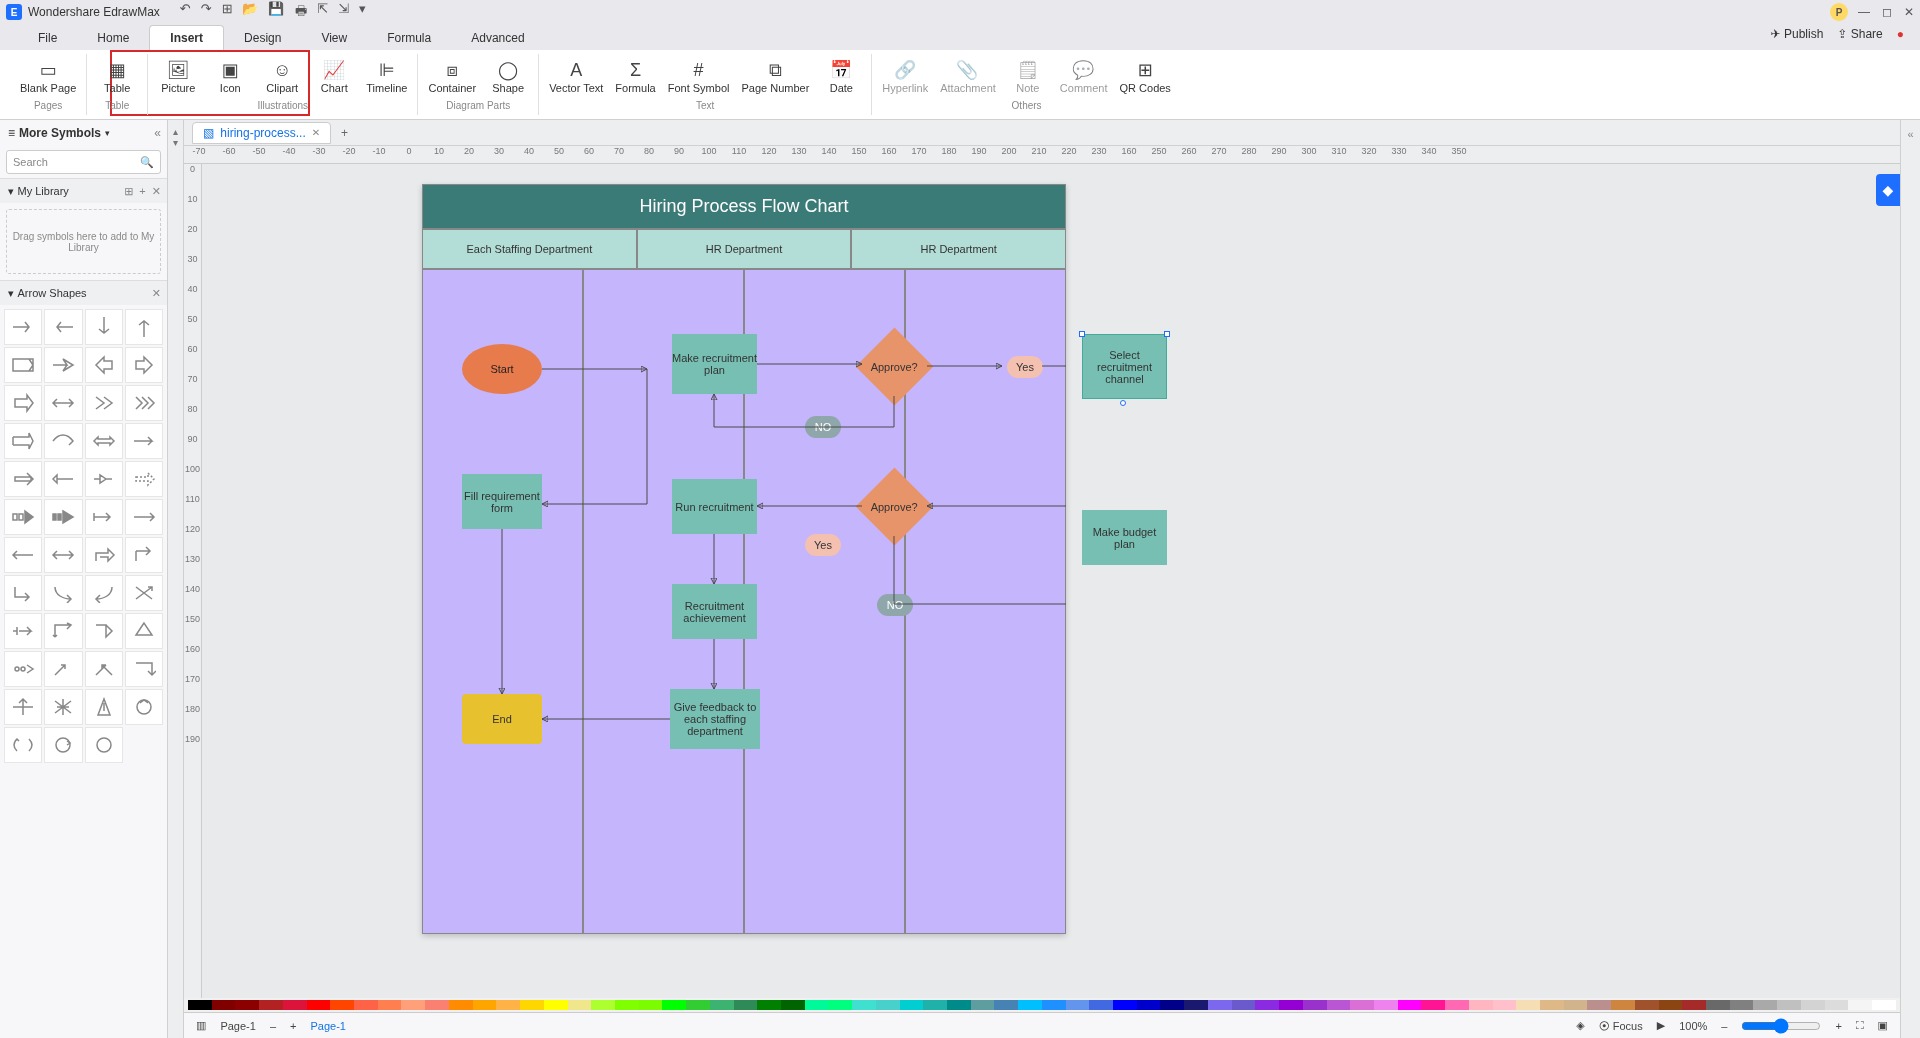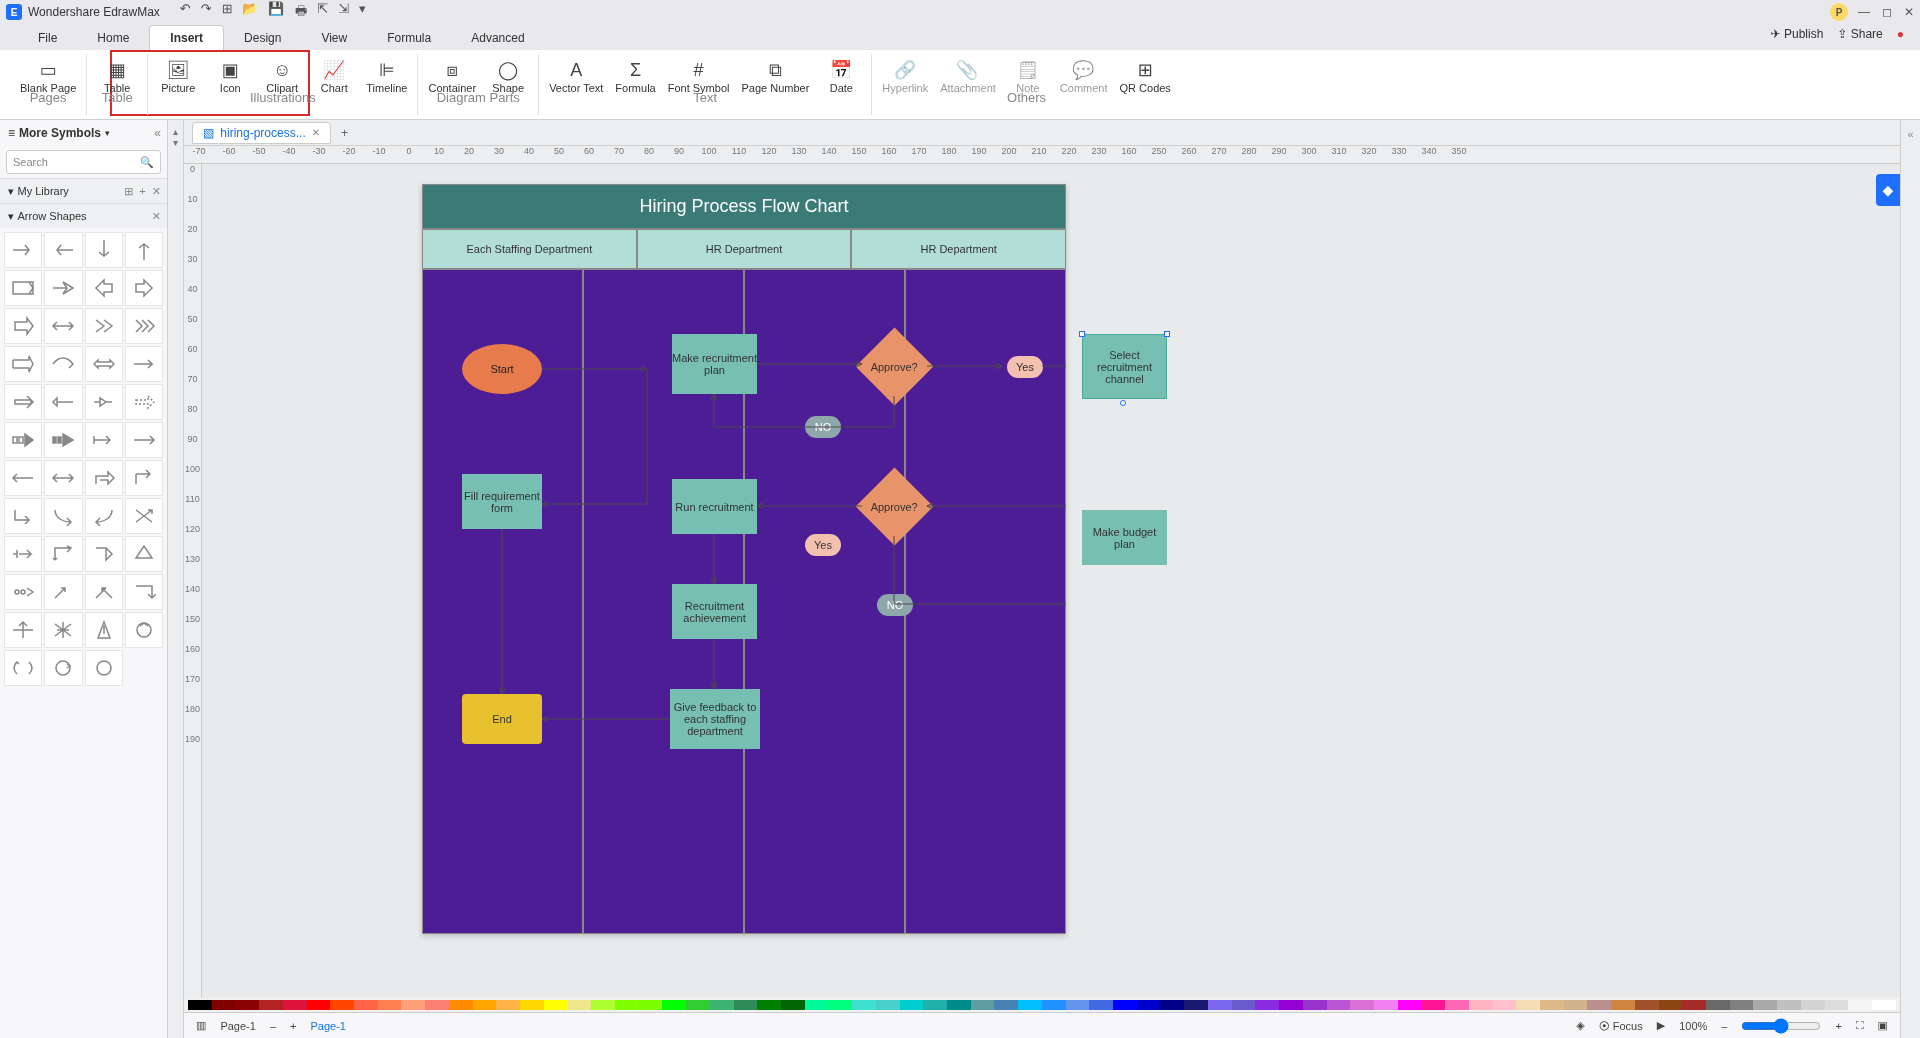--- a/index.html
+++ b/index.html
@@ -12,21 +12,21 @@
 .titlebar .spacer { flex:1; }
 .titlebar .winbtns { display:flex; gap:12px; color:#555; font-size:12px;}
 .titlebar .user-badge{width:18px;height:18px;border-radius:50%;background:#ffd966;display:flex;align-items:center;justify-content:center;font-size:10px;font-weight:bold;color:#555;margin-right:10px;}
 .menubar { height: 26px; background:#e8e8ed; display:flex; padding:0 18px; font-size:12px; color:#333; align-items:flex-end; position:relative;}
 .menubar .tab { padding:5px 20px; cursor:pointer; }
 .menubar .tab.active { background:#fff; border:1px solid #ccc; border-bottom:none; border-radius:4px 4px 0 0; font-weight:bold;}
 .menubar .rightactions{position:absolute;right:16px;top:3px;display:flex;gap:14px;font-size:12px;color:#333;align-items:center;}
 .ribbon { height:70px; background:#fff; border-bottom:1px solid #d0d0d0; display:flex; padding:4px 10px; font-size:11px; color:#333;}
 .ribgroup { display:flex; flex-direction:column; align-items:center; border-right:1px solid #e0e0e0; padding:0 10px; position:relative;}
 .ribgroup .items{display:flex;gap:12px;flex:1;align-items:flex-start;padding-top:6px;}
-.ribgroup .label{font-size:13px;color:#888;position:absolute;bottom:10px;}
+.ribgroup .label{font-size:10px;color:#888;position:absolute;bottom:4px;}
 .ribbtn { display:flex; flex-direction:column; align-items:center; gap:2px; cursor:pointer; min-width:40px;}
 .ribbtn .ico{font-size:18px;color:#444;height:20px;display:flex;align-items:center;justify-content:center;}
 .ribbtn .lbl{font-size:11px;text-align:center;line-height:1.1;}
 .highlight-box{border:2px solid #d62929;position:absolute;}
 .workarea{flex:1;display:flex;position:relative;overflow:hidden;}
 .leftpanel{width:168px;background:#f7f7f9;border-right:1px solid #d0d0d0;display:flex;flex-direction:column;font-size:11px;color:#333;}
 .leftheader{height:26px;display:flex;align-items:center;padding:0 8px;font-size:12px;gap:4px;position:relative;}
 .leftheader .collapse{position:absolute;right:6px;color:#888;}
 .searchbox{margin:4px 6px;height:24px;border:1px solid #ccc;border-radius:3px;display:flex;align-items:center;padding:0 6px;background:#fff;color:#888;font-size:11px;position:relative;}
 .searchbox .sicon{position:absolute;right:6px;color:#666;}
@@ -42,21 +42,21 @@
 .tabbar{height:26px;background:#eceef0;border-bottom:1px solid #d0d0d0;display:flex;align-items:center;padding-left:8px;font-size:12px;gap:10px;}
 .doctab{background:#fff;border:1px solid #ccc;border-radius:4px 4px 0 0;padding:3px 10px;display:flex;align-items:center;gap:6px;color:#1473e6;}
 .doctab .x{color:#888;font-size:10px;}
 .canvascol{flex:1;display:flex;flex-direction:column;background:#e8eaec;}
 .ruler-h{height:18px;background:#eceef0;border-bottom:1px solid #ccc;font-size:9px;color:#777;display:flex;overflow:hidden;position:relative;}
 .ruler-h span{flex:0 0 30px;text-align:center;}
 .canvaswrap{flex:1;display:flex;overflow:hidden;}
 .ruler-v{width:18px;background:#eceef0;border-right:1px solid #ccc;font-size:9px;color:#777;display:flex;flex-direction:column;align-items:center;}
 .ruler-v span{flex:0 0 30px;}
 .canvas{flex:1;background:#e8eaec;position:relative;overflow:hidden;}
-.page{position:absolute;left:220px;top:20px;width:644px;height:750px;background:#4c1d95;box-shadow:0 2px 6px rgba(0,0,0,.2);}
+.page{position:absolute;left:220px;top:20px;width:644px;height:750px;background:#c4b5fd;box-shadow:0 2px 6px rgba(0,0,0,.2);}
 .chart-title{height:45px;background:#3a7a77;color:#fff;display:flex;align-items:center;justify-content:center;font-size:18px;border:1px solid #888;}
 .swimhdr{display:flex;height:40px;}
 .swimhdr div{flex:1;background:#b3ddd7;border:1px solid #888;display:flex;align-items:center;justify-content:center;font-size:11px;color:#333;}
 .swimbody{display:flex;height:calc(100% - 85px);}
 .lane{flex:1;border:1px solid #888;position:relative;}
 .shape{position:absolute;display:flex;align-items:center;justify-content:center;text-align:center;font-size:11px;color:#333;}
 .oval{border-radius:50%;}
 .roundrect{border-radius:4px;}
 .diamond{transform:rotate(45deg);}
 .diamond span{transform:rotate(-45deg);}
@@ -242,20 +242,21 @@
     <div class="libsection">
       <div class="libhead">
         <span>▾</span>
           <span>My Library</span>
         <div class="ctrls">
             <span>⊞</span>
             <span>+</span>
             <span>✕</span>
           </div>
       </div>
+      <div class="libdrop">Drag symbols here to add to My Library</div>
     </div>
     <div class="libsection leftscroll">
       <div class="libhead">
         <span>▾</span>
           <span>Arrow Shapes</span>
         <div class="ctrls">
             <span>✕</span>
           </div>
       </div>
       <div class="shapegrid">

